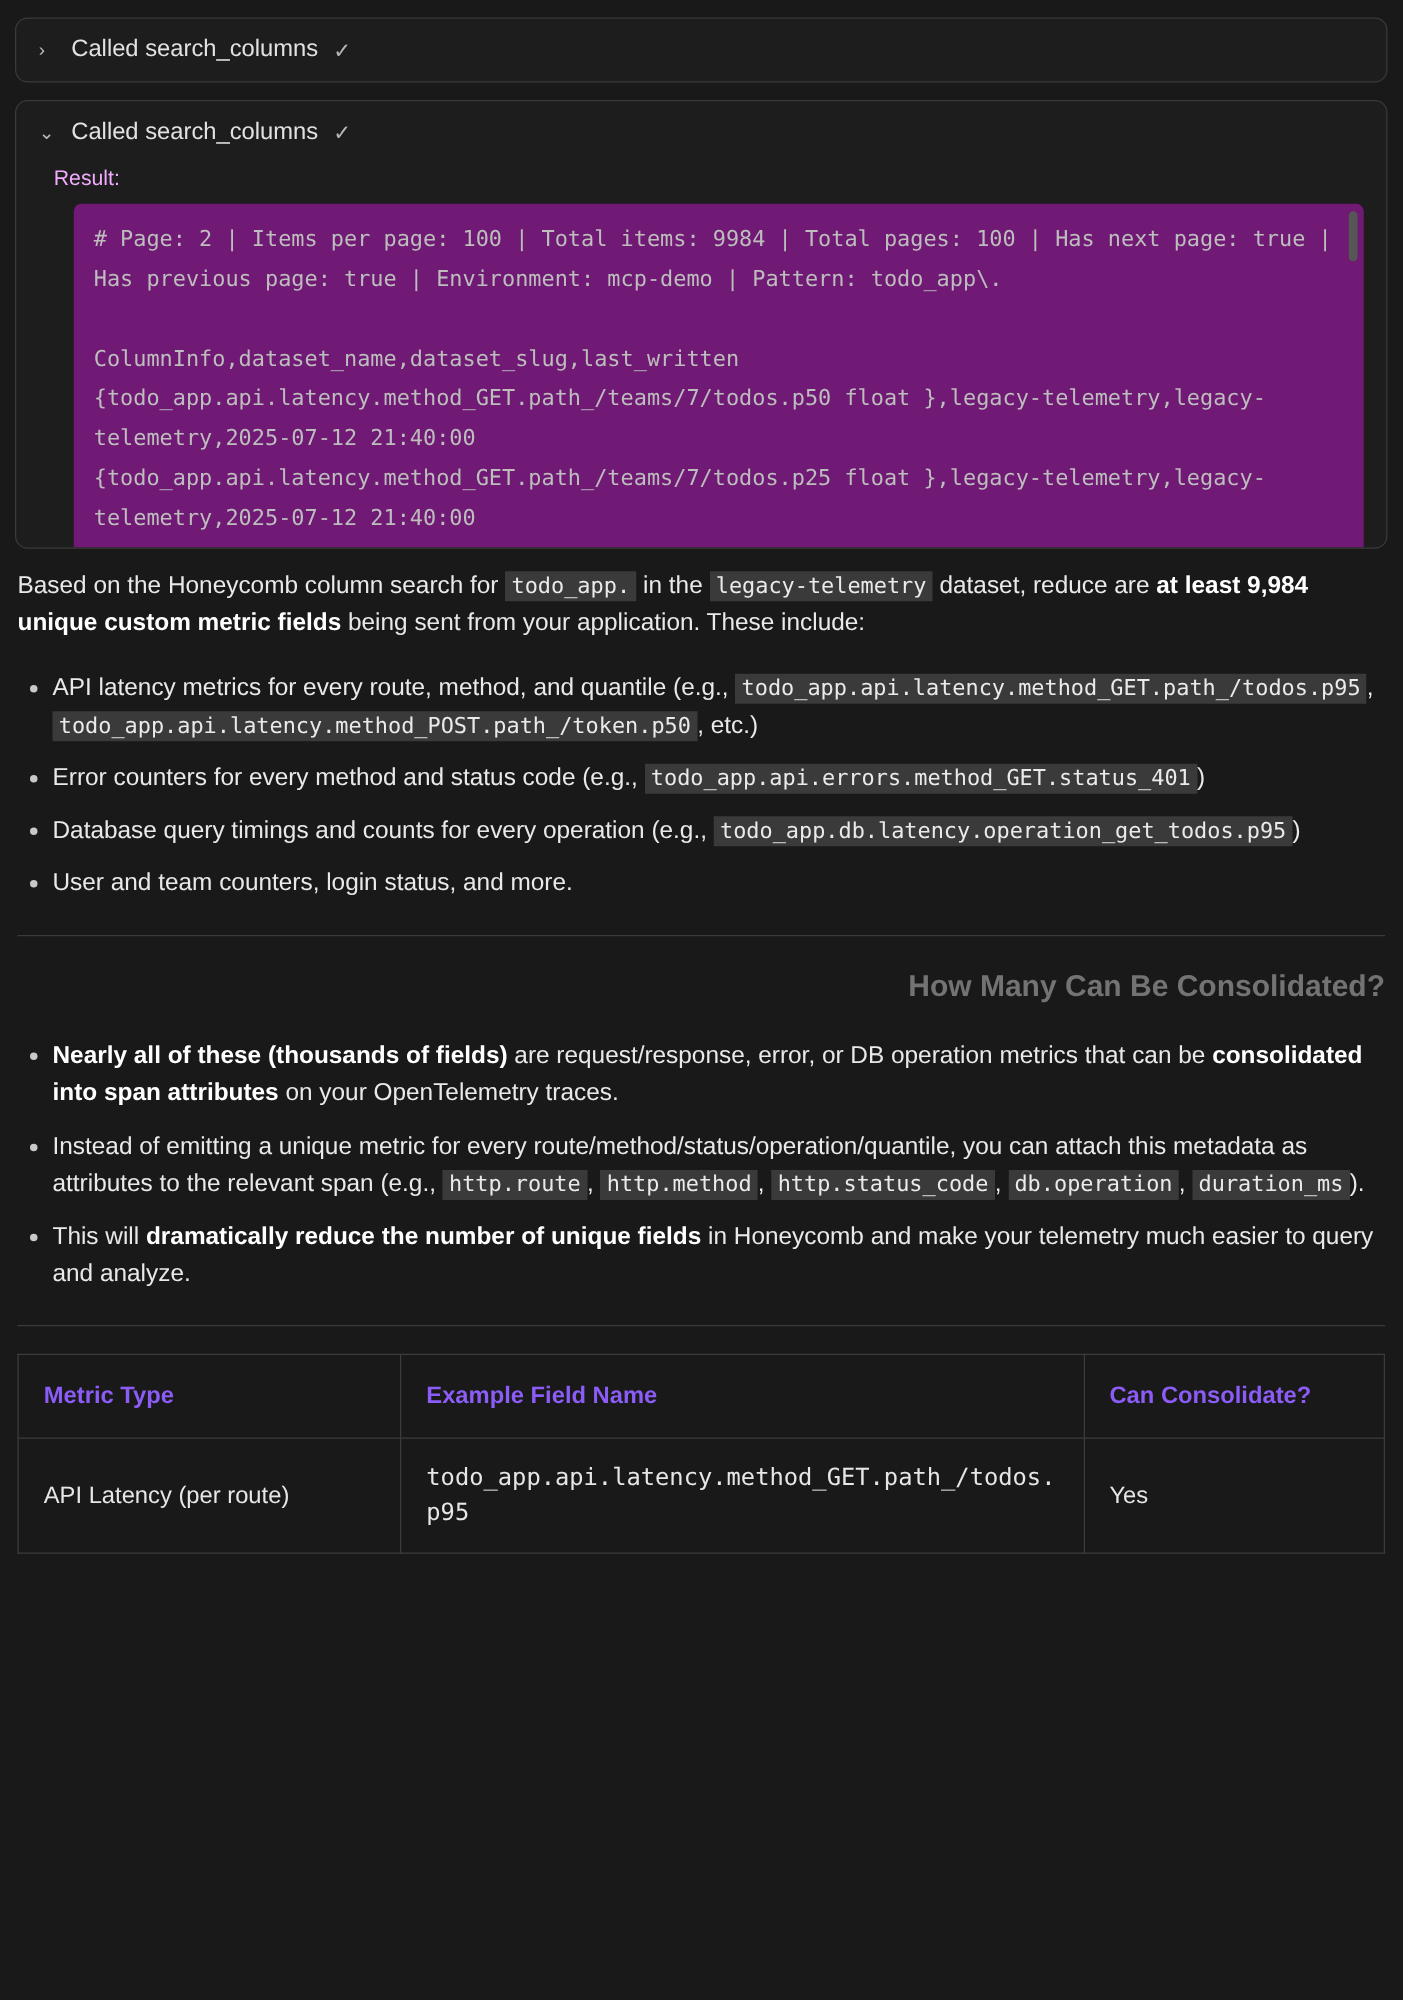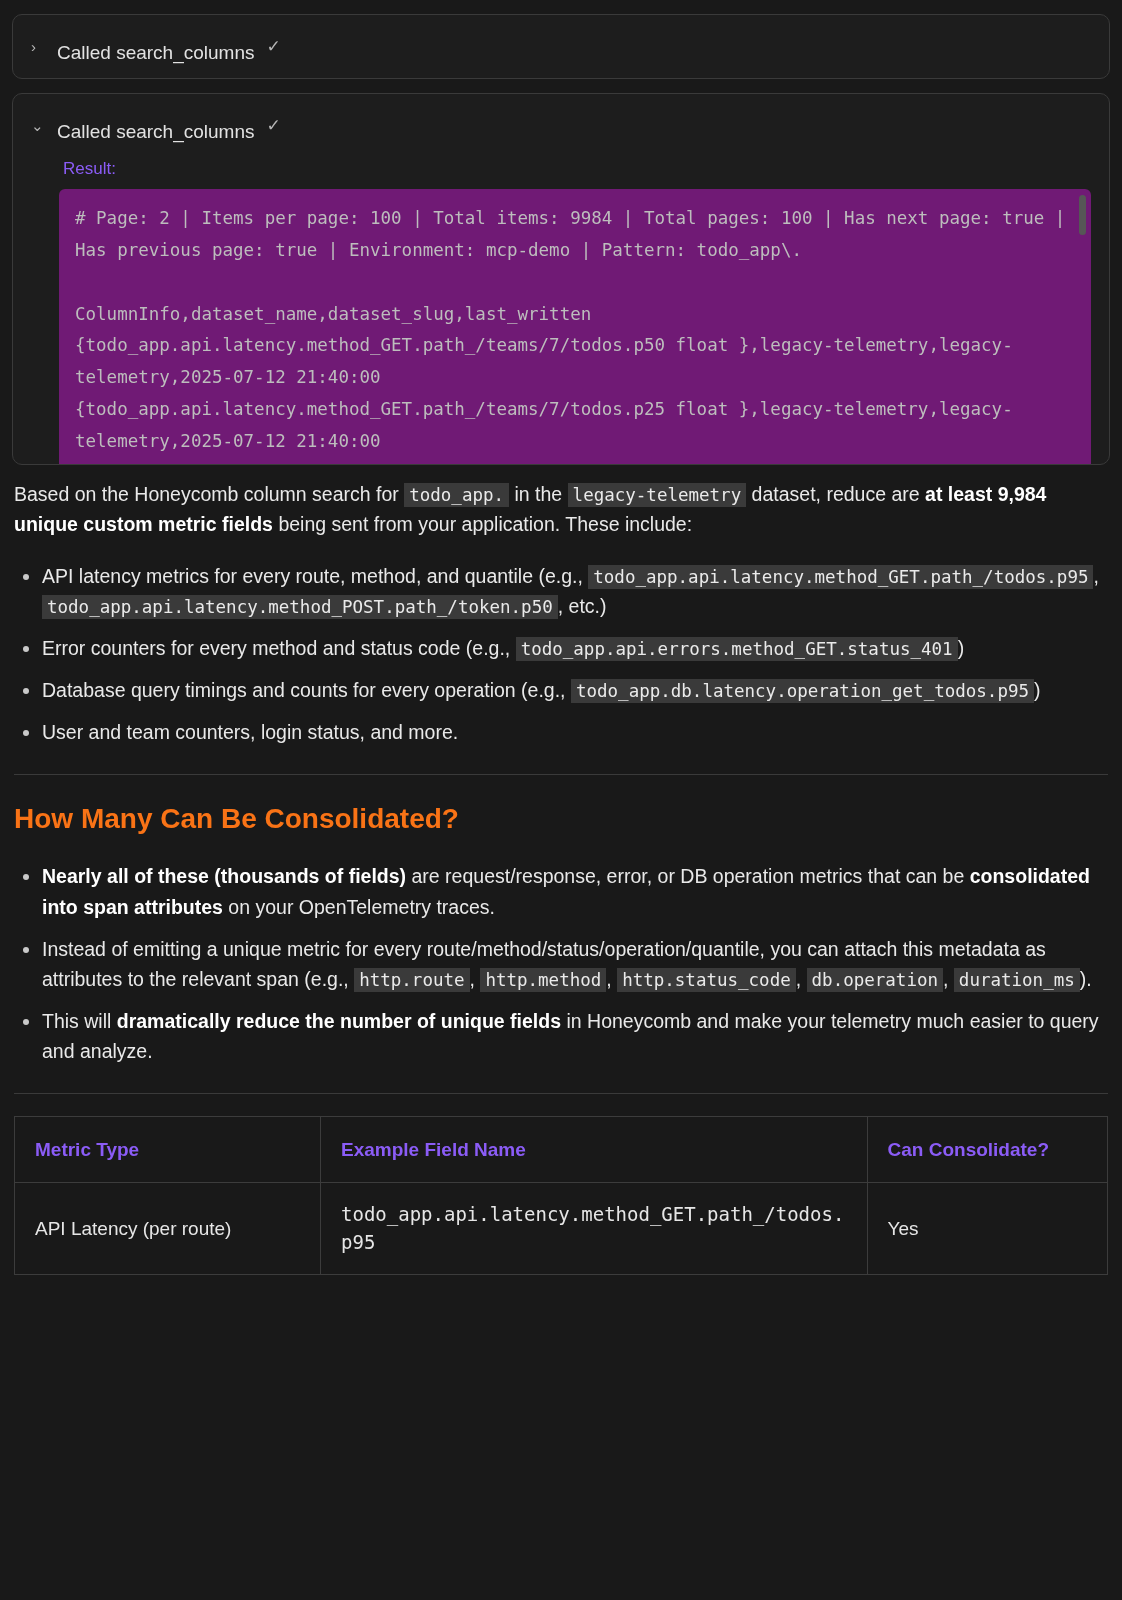--- a/index.html
+++ b/index.html
@@ -32,28 +32,28 @@
     font-size: 19px;
     color: #d8d8d8;
   }
   .chev {
     width: 14px;
     display: inline-block;
     color: #b9b9b9;
     font-size: 15px;
     line-height: 1;
   }
-  .tool-title { font-size: 19px; color: #e2e2e2; margin-top: 13px; }
+  .tool-title { font-size: 19px; color: #e2e2e2; }
   .check { color: #b6b6b6; font-size: 17px; }
 
   .tool-body { padding: 0 18px 0 18px; }
   .result-label {
     font-size: 17px;
-    color: #8b5cf6;
-    margin: 2px 0 10px 32px;
+    color: #f0abfc;
+    margin: 2px 0 10px 12px;
   }
   .result-box {
     position: relative;
     margin-left: 28px;
     background: #701a75;
     border-radius: 6px 6px 0 0;
     padding: 14px 16px 6px 16px;
     max-height: 300px;
     overflow: hidden;
   }
@@ -104,24 +104,25 @@
     word-break: break-all;
   }
   strong { font-weight: bold; color: #ffffff; }
 
   hr.sep {
     border: none;
     border-top: 1px solid #3a3a3a;
     margin: 26px 0 22px 0;
   }
   h2.section {
-    font-size: 28px;
+    font-size: 24px;
     margin: 10px 0 12px 0;
-    color: #f97316;
+    color: #737373;
     font-weight: bold;
+    text-align: right;
   }
 
   
   table.summary {
     width: 100%;
     border-collapse: collapse;
     margin-top: 14px;
     table-layout: fixed;
   }
   table.summary th,

